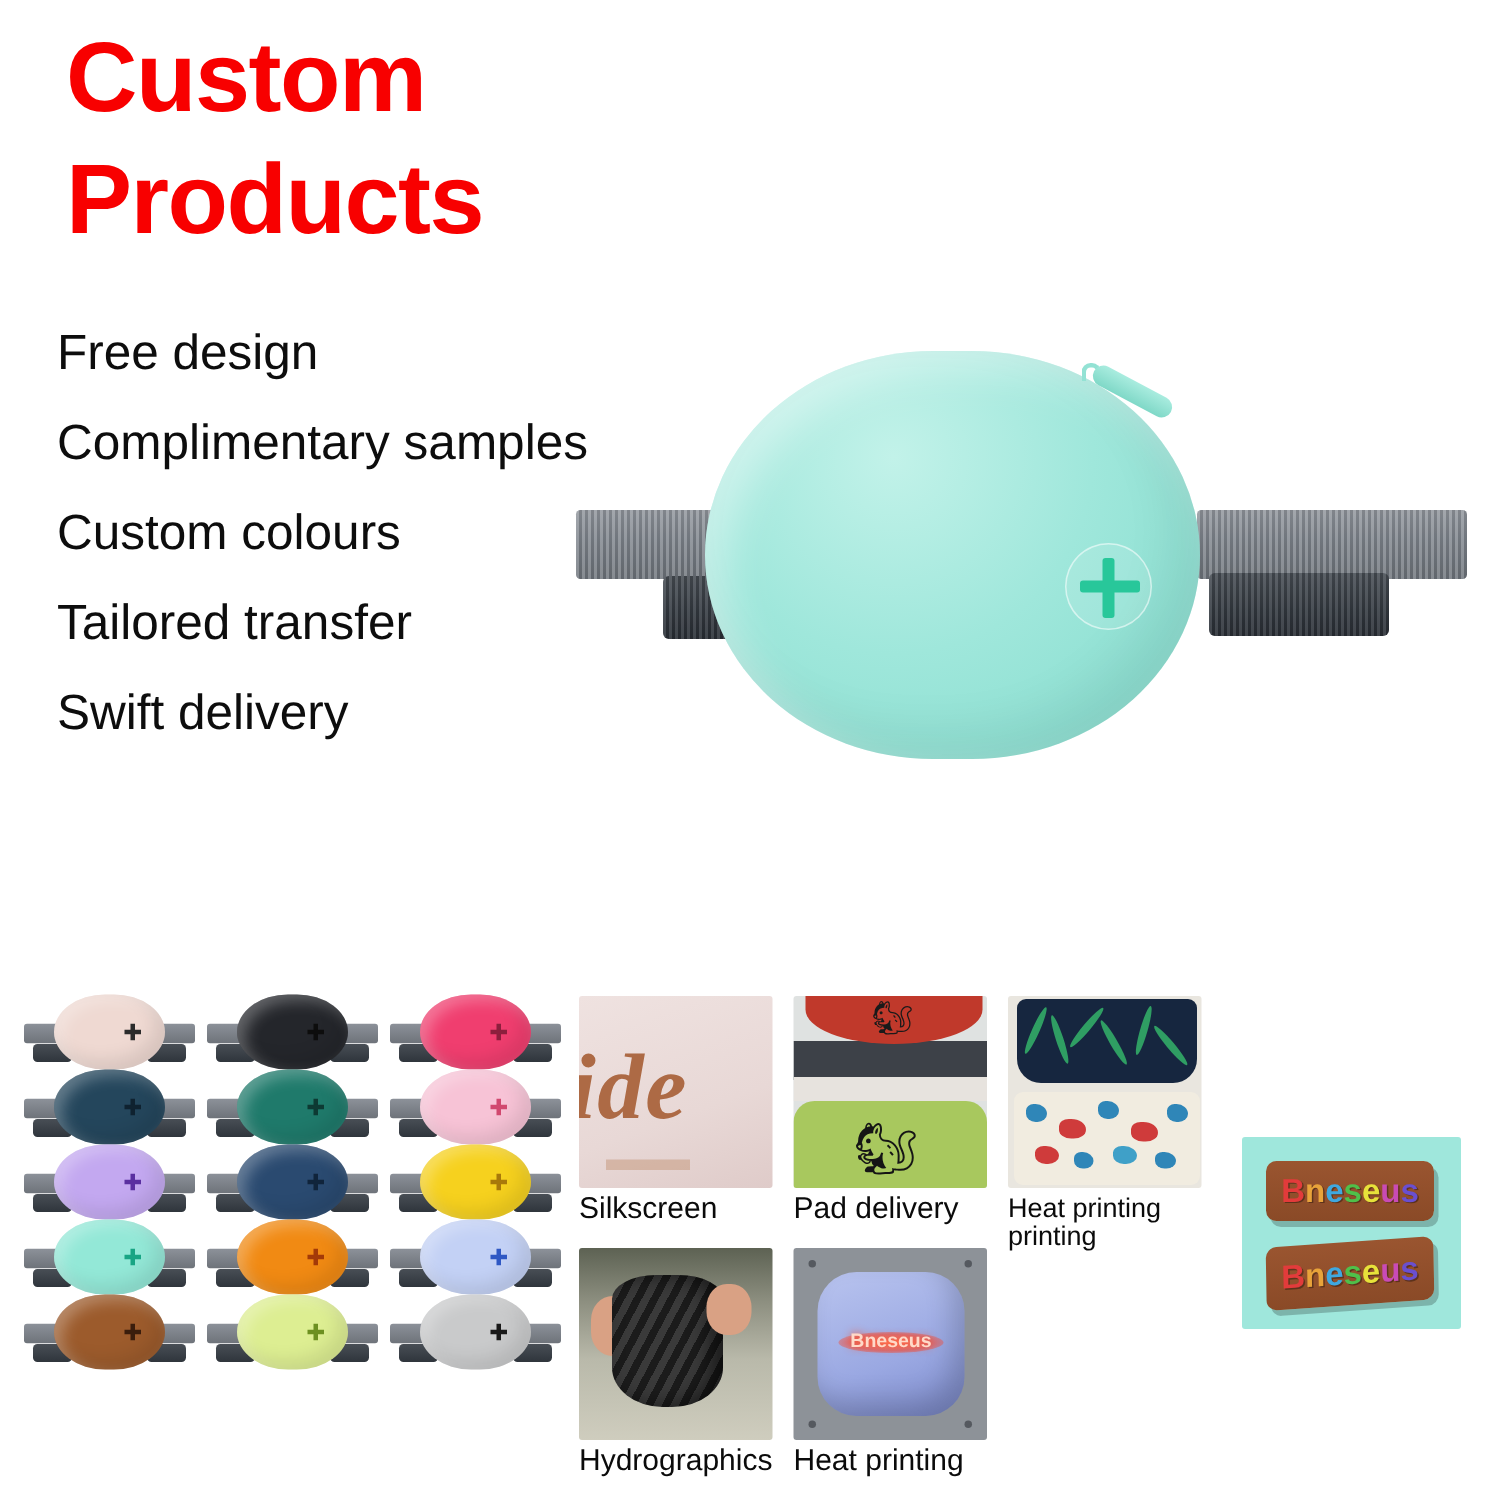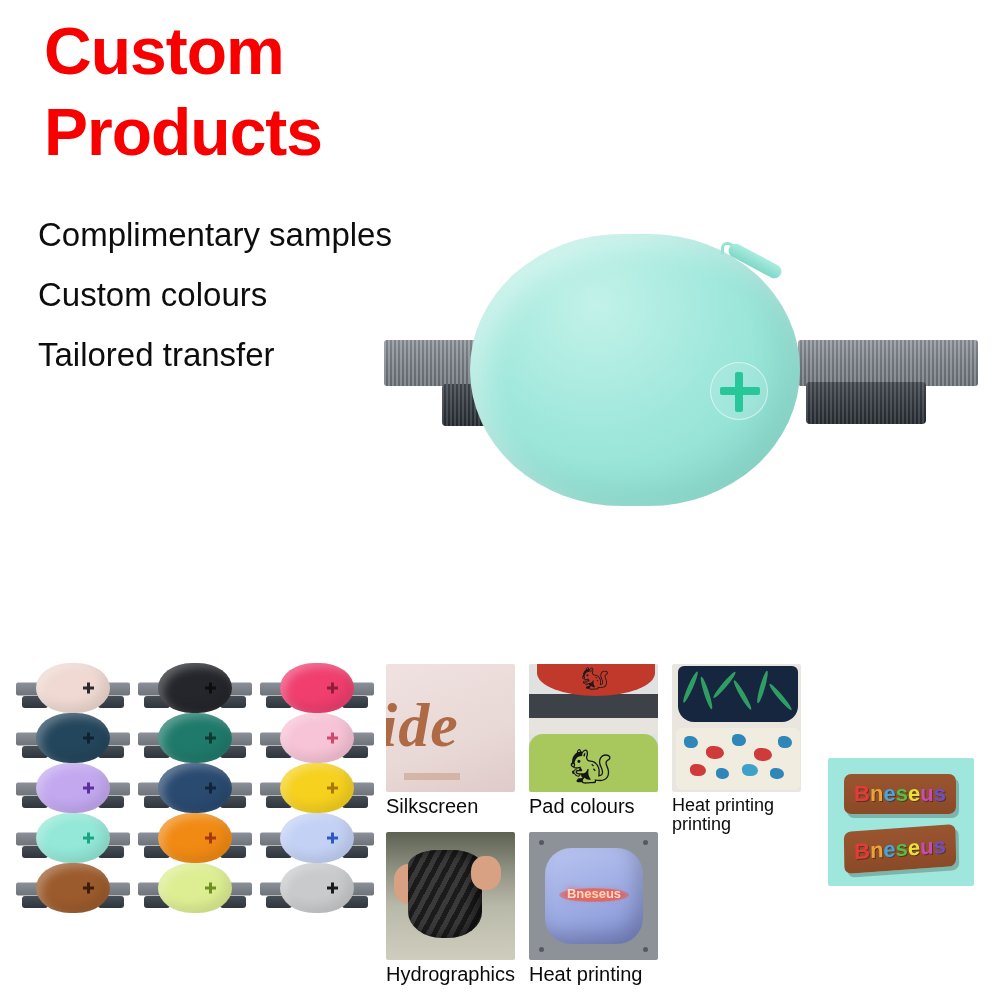--- a/index.html
+++ b/index.html
@@ -272,23 +272,25 @@
 <body>
 
 <div class="page">
 
   <div class="headline" style="color: rgb(248, 0, 0);">
     <span class="hl-line l1">Custom</span>
     <span class="hl-line l2">Products</span>
   </div>
 
   <div class="features">
+    <div class="feature">Free design</div>
     <div class="feature">Complimentary samples</div>
     <div class="feature">Custom colours</div>
     <div class="feature">Tailored transfer</div>
+    <div class="feature">Swift delivery</div>
   </div>
 
   <div class="hero">
     <div class="strap left"></div>
     <div class="strap right"></div>
     <div class="strap-tail left"></div>
     <div class="strap-tail right"></div>
 
     <div class="bag-body" style="background: radial-gradient(at 38% 26%, rgb(194, 242, 233) 0%, rgb(159, 231, 219) 46%, rgb(130, 219, 204) 100%);">
       <div class="zipper-nub"></div>
@@ -447,21 +449,21 @@
 
     <div class="method">
       <div class="method-img art-pad">
         <div class="pad-dark"></div>
         <div class="pad-white"></div>
         <div class="pad-red"></div>
         <div class="pad-green"></div>
         <div class="sq1">🐿</div>
         <div class="sq2">🐿</div>
       </div>
-      <div class="method-cap">Pad colours</div>
+      <div class="method-cap">Pad delivery</div>
     </div>
 
     <div class="method">
       <div class="method-img art-heat">
         <div class="cuff">
           <i style="left:10px;top:4px;transform:rotate(24deg)"></i>
           <i style="left:26px;top:10px;transform:rotate(-18deg)"></i>
           <i style="left:44px;top:2px;transform:rotate(40deg)"></i>
           <i style="left:62px;top:12px;transform:rotate(-30deg)"></i>
           <i style="left:82px;top:4px;transform:rotate(16deg)"></i>

